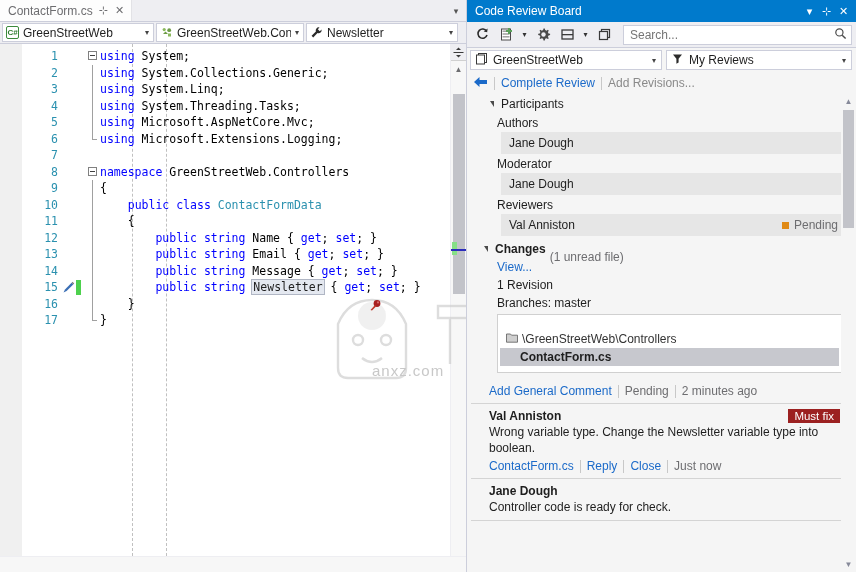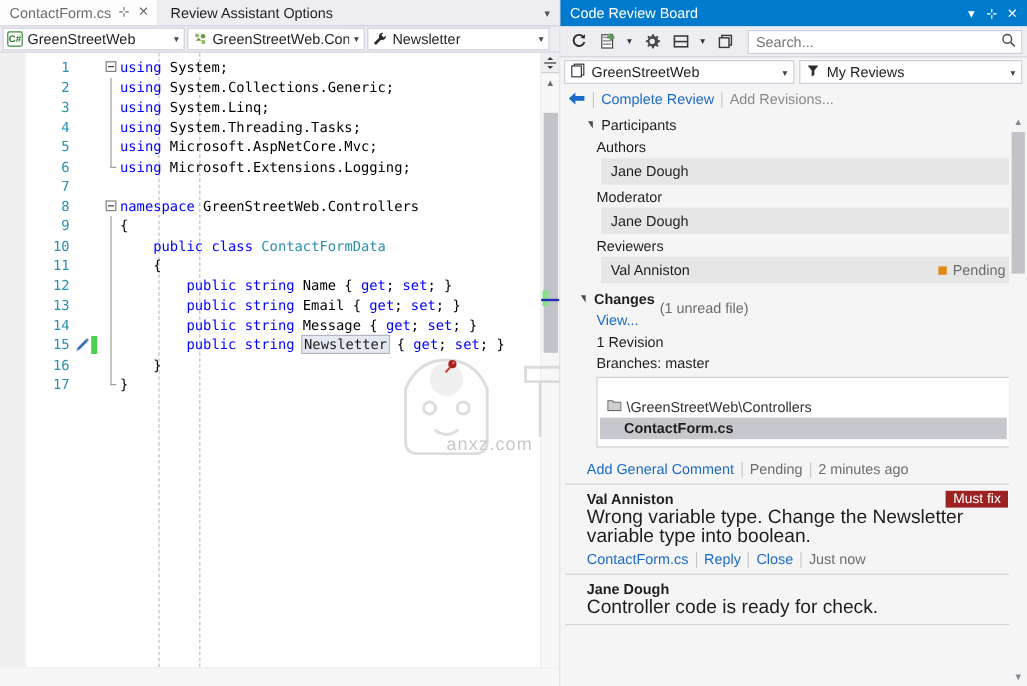--- a/index.html
+++ b/index.html
@@ -367,42 +367,39 @@
     padding: 5px 16px 5px 18px;
     border-bottom: 1px solid #d4d4d4;
     position: relative;
   }
   .cmt-head { display: flex; align-items: center; }
   .cmt-author { font-weight: bold; font-size: 12px; flex: 1; }
   .badge-mustfix {
     background: #9c2121; color: #ffffff;
     font-size: 11.5px; padding: 1px 6px;
   }
-  .cmt-text { font-size: 16px; line-height: 16px; padding-top: 1px; }
+  .cmt-text { font-size: 12px; line-height: 16px; padding-top: 1px; }
   .cmt-links {
     display: flex; align-items: center; gap: 6px;
     font-size: 12px; padding-top: 3px;
   }
   .dimtxt { color: #6d6d70; }
 </style>
 </head>
 <body>
 
 <div class="app">
 
   <div class="editor-pane">
 
     <div class="tabstrip">
       <div class="tab active">
         <span>ContactForm.cs</span>
         <span class="tab-pin">⊹</span>
         <span class="tab-close">✕</span>
-      </div>
-      <div class="tab-plain">
-        <span>Review Assistant Options</span>
       </div>
       <div class="tab-overflow">▾</div>
     </div>
 
     <div class="navbar">
       <div class="navcombo c1">
         <span class="icon-cs">C#</span>
         <span class="lbl">GreenStreetWeb</span>
         <span class="arr">▾</span>
       </div>

